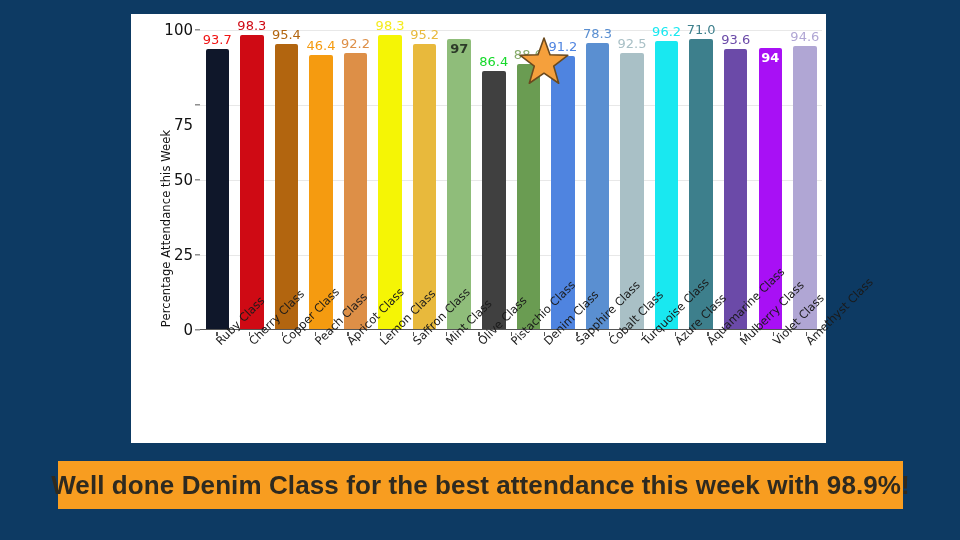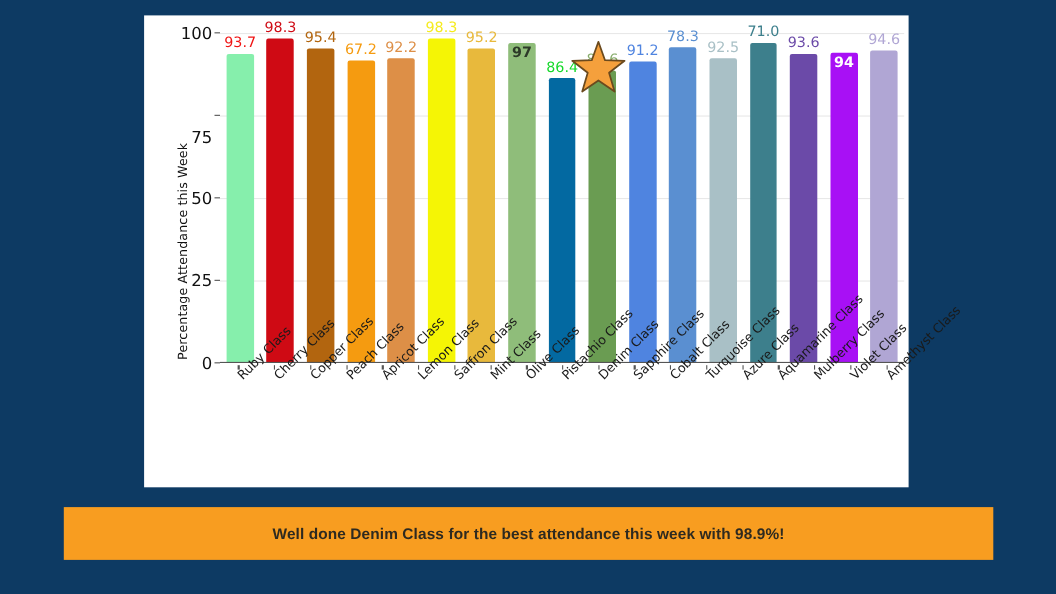--- a/index.html
+++ b/index.html
@@ -188,21 +188,21 @@
     top: 461px;
     width: 845px;
     height: 48px;
     background: #f89d20;
     display: flex;
     align-items: center;
     justify-content: center;
   }
   #caption-text {
     font-family: "Liberation Sans", sans-serif;
-    font-size: 14px;
+    font-size: 26px;
     font-weight: bold;
     color: #2e2a20;
     white-space: nowrap;
     letter-spacing: 0.1px;
   }
 </style>
 </head>
 <body>
 
 <div id="slide">
@@ -223,37 +223,37 @@
           <div class="ytick" style="top: 50%;">50</div>
           <div class="gridline" style="top: 25%;"></div>
           <div class="ytick-dash" style="top: 25%;"></div>
           <div class="ytick" style="top: 25%; margin-top: 20px;">75</div>
           <div class="gridline" style="top: 0%;"></div>
           <div class="ytick-dash" style="top: 0%;"></div>
           <div class="ytick" style="top: 0%;">100</div>
         </div>
       <div id="bars">
           <div class="bar-slot">
-            <div class="bar" style="height: 93.7%; background: #86efac;">
+            <div class="bar" style="height: 93.7%; background: #0f172a;">
               <div class="bar-label-out" style="color: rgb(240, 20, 20);">93.7</div>
             </div>
           </div>
           <div class="bar-slot">
             <div class="bar" style="height: 98.3%; background: rgb(207, 10, 20);">
               <div class="bar-label-out" style="color: rgb(207, 10, 20);">98.3</div>
             </div>
           </div>
           <div class="bar-slot">
             <div class="bar" style="height: 95.4%; background: rgb(178, 101, 15);">
               <div class="bar-label-out" style="color: rgb(178, 101, 15);">95.4</div>
             </div>
           </div>
           <div class="bar-slot">
             <div class="bar" style="height: 91.8%; background: rgb(245, 155, 16);">
-              <div class="bar-label-out" style="color: rgb(245, 155, 16);">67.2</div>
+              <div class="bar-label-out" style="color: rgb(245, 155, 16);">46.4</div>
             </div>
           </div>
           <div class="bar-slot">
             <div class="bar" style="height: 92.2%; background: rgb(221, 143, 71);">
               <div class="bar-label-out" style="color: rgb(221, 143, 71);">92.2</div>
             </div>
           </div>
           <div class="bar-slot">
             <div class="bar" style="height: 98.3%; background: rgb(245, 245, 5);">
               <div class="bar-label-out" style="color: rgb(245, 235, 30);">98.3</div>
@@ -263,21 +263,21 @@
             <div class="bar" style="height: 95.2%; background: rgb(232, 185, 60);">
               <div class="bar-label-out" style="color: rgb(232, 185, 60);">95.2</div>
             </div>
           </div>
           <div class="bar-slot">
             <div class="bar" style="height: 97%; background: rgb(143, 189, 122);">
               <div class="bar-label-in" style="color: rgb(44, 58, 40);">97</div>
             </div>
           </div>
           <div class="bar-slot">
-            <div class="bar" style="height: 86.4%; background: #0369a1;">
+            <div class="bar" style="height: 86.4%; background: #404040;">
               <div class="bar-label-out" style="color: rgb(21, 217, 42);">86.4</div>
             </div>
           </div>
           <div class="bar-slot">
             <div class="bar" style="height: 88.6%; background: rgb(106, 156, 82);">
               <div class="bar-label-out" style="color: rgb(134, 171, 106);">88.6</div>
             </div>
           </div>
           <div class="bar-slot">
             <div class="bar" style="height: 91.2%; background: rgb(79, 132, 224);">
@@ -285,20 +285,25 @@
             </div>
           </div>
           <div class="bar-slot">
             <div class="bar" style="height: 95.6%; background: rgb(90, 143, 209);">
               <div class="bar-label-out" style="color: rgb(90, 143, 209);">78.3</div>
             </div>
           </div>
           <div class="bar-slot">
             <div class="bar" style="height: 92.5%; background: rgb(169, 192, 198);">
               <div class="bar-label-out" style="color: rgb(169, 192, 198);">92.5</div>
+            </div>
+          </div>
+          <div class="bar-slot">
+            <div class="bar" style="height: 96.2%; background: rgb(25, 232, 240);">
+              <div class="bar-label-out" style="color: rgb(25, 232, 240);">96.2</div>
             </div>
           </div>
           <div class="bar-slot">
             <div class="bar" style="height: 96.9%; background: rgb(61, 127, 140);">
               <div class="bar-label-out" style="color: rgb(61, 127, 140);">71.0</div>
             </div>
           </div>
           <div class="bar-slot">
             <div class="bar" style="height: 93.6%; background: rgb(107, 74, 168);">
               <div class="bar-label-out" style="color: rgb(107, 74, 168);">93.6</div>

